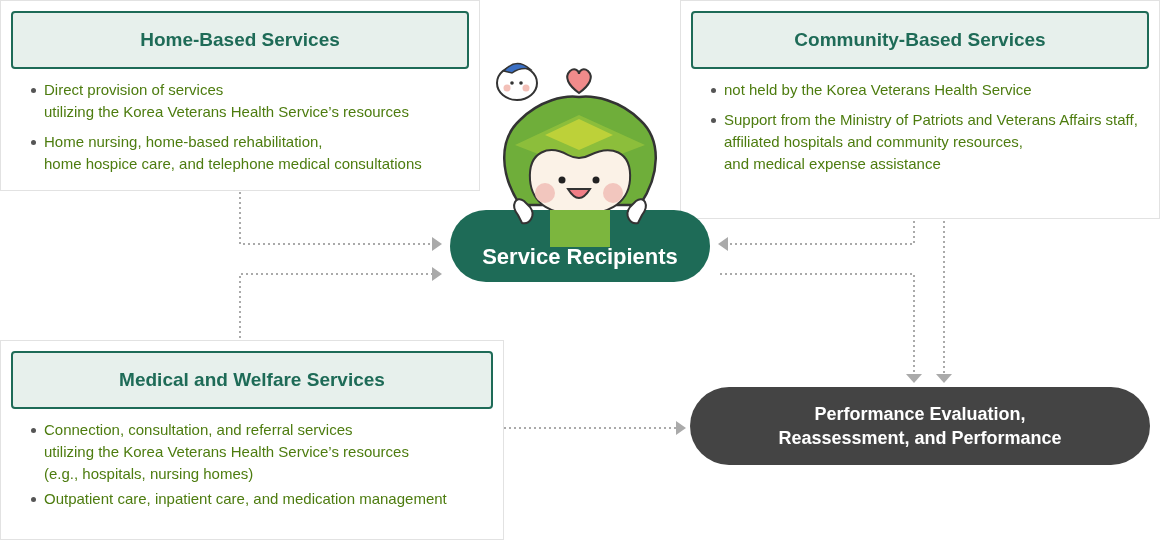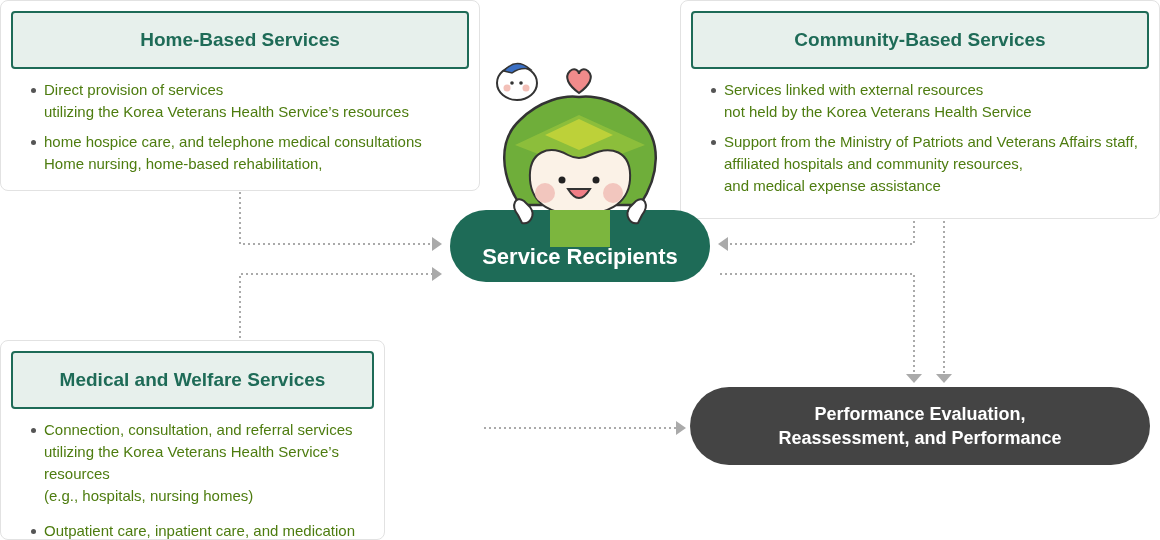--- a/index.html
+++ b/index.html
@@ -1,18 +1,18 @@
 <!DOCTYPE html>
 <html><head>
 <meta charset="utf-8">
 <style>
   html, body { margin: 0; padding: 0; background: #ffffff; }
   body { width: 1160px; height: 540px; position: relative; overflow: hidden;
          font-family: "Liberation Sans", "DejaVu Sans", sans-serif; color: #333333; }
-  .card { position: absolute; background: #fff; border: 1px solid #e2e2e2; border-radius: 8px; box-sizing: border-box; }
+  .card { position: absolute; background: #fff; border: 1px solid #e2e2e2; border-radius: 0; box-sizing: border-box; }
   .card-head { position: absolute; left: 10px; right: 10px; top: 10px; height: 58px;
                background: #e7f0ec; border: 2px solid #1e6b57; border-radius: 4px; box-sizing: border-box;
                display: flex; align-items: center; justify-content: center;
                color: #1e6b57; font-weight: bold; font-size: 19px; }
   .card ul { list-style: none; margin: 0; padding: 0; position: absolute; left: 30px; right: 6px; }
   .card li { position: relative; padding-left: 13px; font-size: 15px; line-height: 22px; color: #4d7c0f; margin-bottom: 8px; }
   .card li::before { content: ""; position: absolute; left: 0; top: 9px; width: 5px; height: 5px; border-radius: 50%; background: #555; }
   .card li span { display: block; }
   .pill { position: absolute; border-radius: 60px; color: #fff; font-weight: bold; display: flex; flex-direction: column;
           align-items: center; justify-content: center; text-align: center; }
@@ -43,45 +43,44 @@
 </svg>
 
 <div class="card" style="left:0;top:0;width:480px;height:191px;">
   <div class="card-head">Home-Based Services</div>
   <ul style="top:78px;">
     <li>
       <span>Direct provision of services</span>
       <span>utilizing the Korea Veterans Health Service’s resources</span>
     </li>
     <li>
+      <span>Home nursing, home-based rehabilitation,</span>
       <span>home hospice care, and telephone medical consultations</span>
-      <span>Home nursing, home-based rehabilitation,</span>
     </li>
   </ul>
 </div>
 
 <div class="card" style="left:680px;top:0;width:480px;height:219px;">
   <div class="card-head">Community-Based Services</div>
   <ul style="top:78px;left:30px;">
     <li>
-      <span>Services linked with external resources</span>
       <span>not held by the Korea Veterans Health Service</span>
     </li>
     <li>
       <span>Support from the Ministry of Patriots and Veterans Affairs staff,</span>
       <span>affiliated hospitals and community resources,</span>
       <span>and medical expense assistance</span>
     </li>
   </ul>
 </div>
 
-<div class="card" style="left:0;top:340px;width:385px;height:200px;">
+<div class="card" style="left:0;top:340px;width:504px;height:200px;">
   <div class="card-head">Medical and Welfare Services</div>
   <ul style="top:78px;">
-    <li style="margin-bottom:13px;">
+    <li style="margin-bottom:3px;">
       <span>Connection, consultation, and referral services</span>
       <span>utilizing the Korea Veterans Health Service’s resources</span>
       <span>(e.g., hospitals, nursing homes)</span>
     </li>
     <li>
       <span>Outpatient care, inpatient care, and medication management</span>
     </li>
   </ul>
 </div>
 

